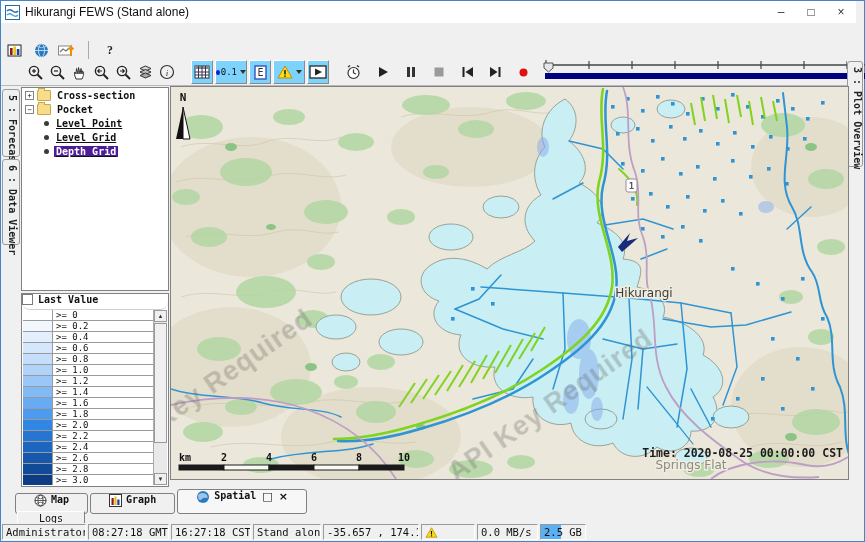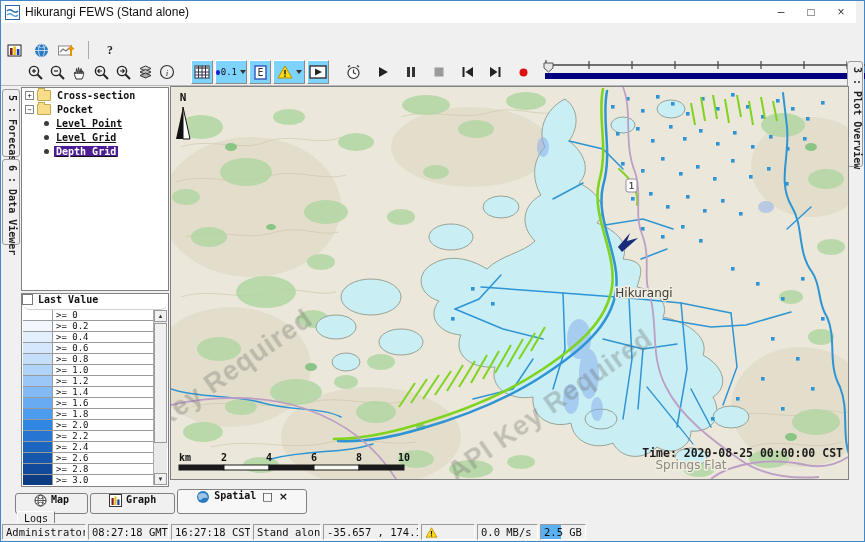--- a/index.html
+++ b/index.html
@@ -66,21 +66,21 @@
   .map-panel{position:absolute;left:169px;top:85px;width:679px;height:394px;border:1px solid #828282;box-sizing:border-box;background:#ebe7da;}
 
   
   .bottom-region{position:absolute;left:0;right:0;top:487px;height:37px;background:#f0f0f0;}
   .btabs{position:absolute;left:14px;top:1px;display:flex;align-items:flex-end;gap:2px;}
   .btab{height:19px;border:1px solid #808080;border-radius:3px;background:#f0f0f0;display:inline-flex;align-items:flex-start;gap:4px;
         padding:0 18px;font:bold 10px "DejaVu Sans Mono",monospace;color:#111;}
   .btab.active{height:23px;background:#f7f7f7;}
   .btab-ctl{font:bold 11px "DejaVu Sans",sans-serif;color:#111;margin-left:2px;}
   .logs-btn{position:absolute;left:16px;top:23px;height:14px;border:1px solid;border-color:#fff #808080 #808080 #fff;background:#f0f0f0;
-        font:10px "DejaVu Sans Mono",monospace;color:#111;padding:0 6px;}
+        font:10px "DejaVu Sans Mono",monospace;color:#111;padding:0 21px;}
 
   
   .statusbar{position:absolute;left:0;right:0;bottom:0;height:18px;display:flex;gap:2px;padding:1px 1px;box-sizing:border-box;background:#f0f0f0;}
   .scell{border:1px solid;border-color:#9a9a9a #fff #fff #9a9a9a;background:#f0f0f0;font:10.5px "DejaVu Sans Mono",monospace;color:#111;
         padding:0 3px;line-height:14px;white-space:nowrap;overflow:hidden;box-sizing:border-box;position:relative;}
   .mem-fill{position:absolute;left:0;top:0;bottom:0;width:45%;background:#5ab0f0;}
   .mem-text{position:relative;}
 </style>
 </head>
 <body>

